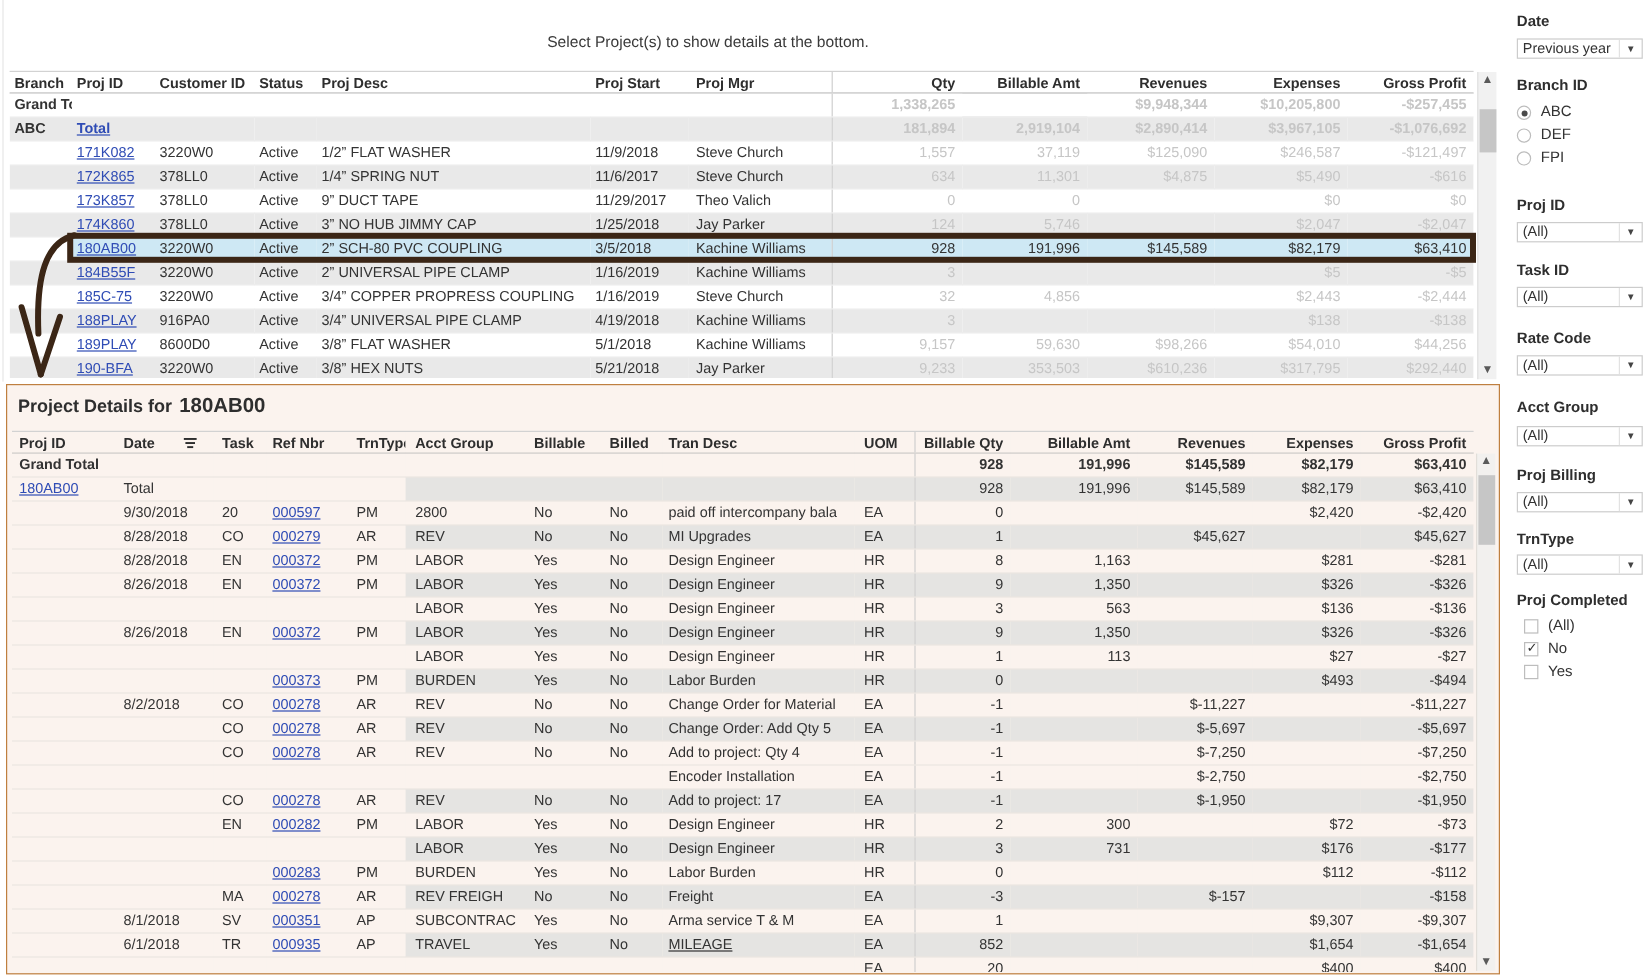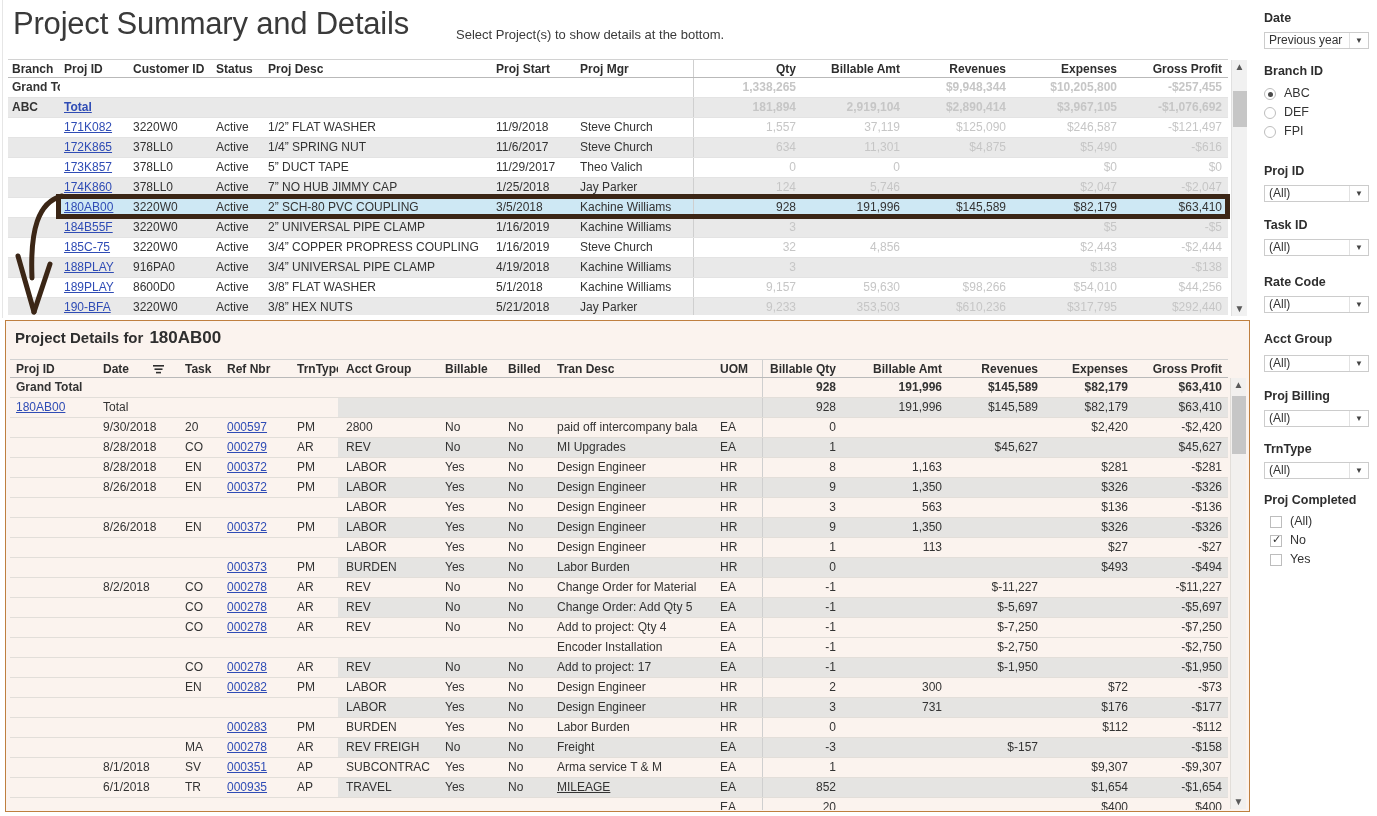--- a/index.html
+++ b/index.html
@@ -77,21 +77,20 @@
   
   #frame-left{position:absolute;left:2px;top:0;width:1px;height:318px;background:#e6e6e6;}
 </style>
 </head>
 <body>
 
 <div class="app">
 
   <div id="frame-left"></div>
 
-  <div id="page-title">Project Summary and Details</div>
   <div id="page-subtitle">Select Project(s) to show details at the bottom.</div>
 
   <div id="summary-pane">
     <div id="summary-header" class="hdr">
         <div class="cell left" style="width: 52px; padding-left: 4px;">Branch</div>
         <div class="cell left" style="width: 70px; padding-left: 4px;">Proj ID</div>
         <div class="cell left" style="width: 82px; padding-left: 3px;">Customer ID</div>
         <div class="cell left" style="width: 52px; padding-left: 4px;">Status</div>
         <div class="cell left" style="width: 228px; padding-left: 4px;">Proj Desc</div>
         <div class="cell left" style="width: 82px; padding-left: 4px;">Proj Start Date</div>
@@ -157,35 +156,35 @@
           <div class="cell right measure" style="width: 104px;">11,301</div>
           <div class="cell right measure" style="width: 106px;">$4,875</div>
           <div class="cell right measure" style="width: 111px;">$5,490</div>
           <div class="cell right measure" style="width: 105px;">-$616</div>
         </div>
         <div class="row white">
           <div class="cell left" style="width: 52px; padding-left: 4px;"></div>
           <div class="cell left" style="width: 70px; padding-left: 4px;"><a href="#">173K857</a></div>
           <div class="cell left" style="width: 82px; padding-left: 3px;">378LL0</div>
           <div class="cell left" style="width: 52px; padding-left: 4px;">Active</div>
-          <div class="cell left" style="width: 228px; padding-left: 4px;">5” DUCT TAPE</div>
+          <div class="cell left" style="width: 228px; padding-left: 4px;">9” DUCT TAPE</div>
           <div class="cell left" style="width: 82px; padding-left: 4px;">11/29/2017</div>
           <div class="cell left" style="width: 119px; padding-left: 6px;">Theo Valich</div>
           <div class="cell right measure divider" style="width: 109px;">0</div>
           <div class="cell right measure" style="width: 104px;">0</div>
           <div class="cell right measure" style="width: 106px;"></div>
           <div class="cell right measure" style="width: 111px;">$0</div>
           <div class="cell right measure" style="width: 105px;">$0</div>
         </div>
         <div class="row gray">
           <div class="cell left" style="width: 52px; padding-left: 4px;"></div>
           <div class="cell left" style="width: 70px; padding-left: 4px;"><a href="#">174K860</a></div>
           <div class="cell left" style="width: 82px; padding-left: 3px;">378LL0</div>
           <div class="cell left" style="width: 52px; padding-left: 4px;">Active</div>
-          <div class="cell left" style="width: 228px; padding-left: 4px;">7”  NO HUB JIMMY CAP</div>
+          <div class="cell left" style="width: 228px; padding-left: 4px;">3”  NO HUB JIMMY CAP</div>
           <div class="cell left" style="width: 82px; padding-left: 4px;">1/25/2018</div>
           <div class="cell left" style="width: 119px; padding-left: 6px;">Jay Parker</div>
           <div class="cell right measure divider" style="width: 109px;">124</div>
           <div class="cell right measure" style="width: 104px;">5,746</div>
           <div class="cell right measure" style="width: 106px;"></div>
           <div class="cell right measure" style="width: 111px;">$2,047</div>
           <div class="cell right measure" style="width: 105px;">-$2,047</div>
         </div>
         <div class="row highlight">
           <div class="cell left" style="width: 52px; padding-left: 4px;"></div>

